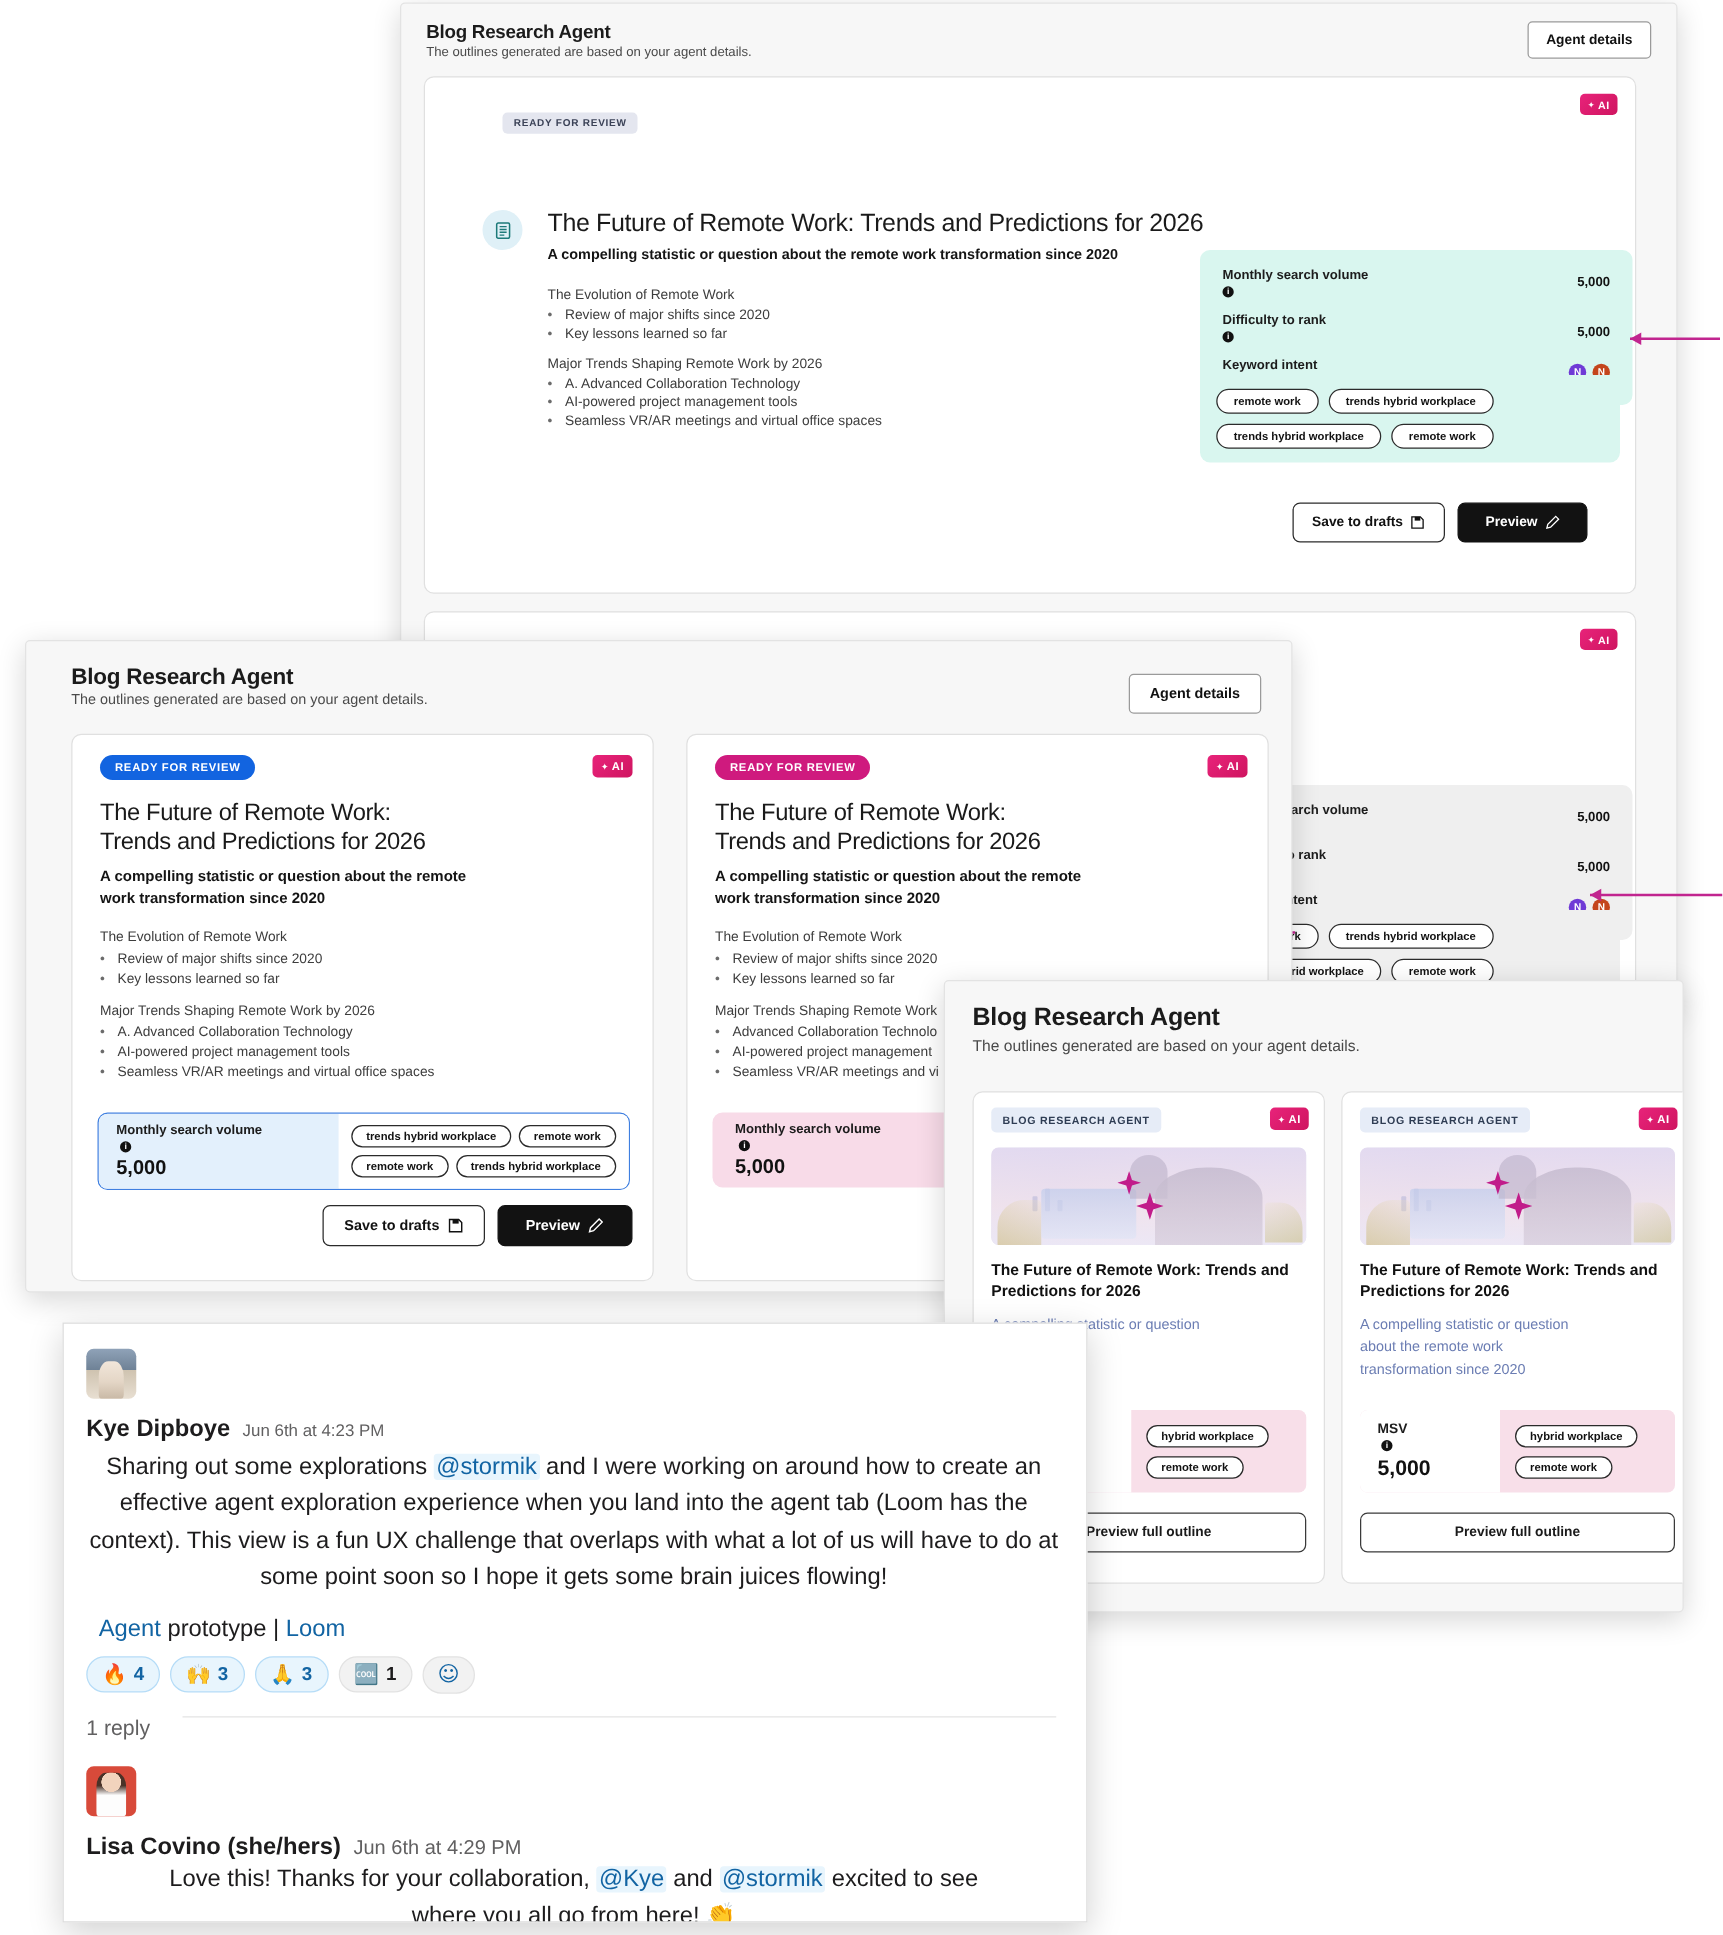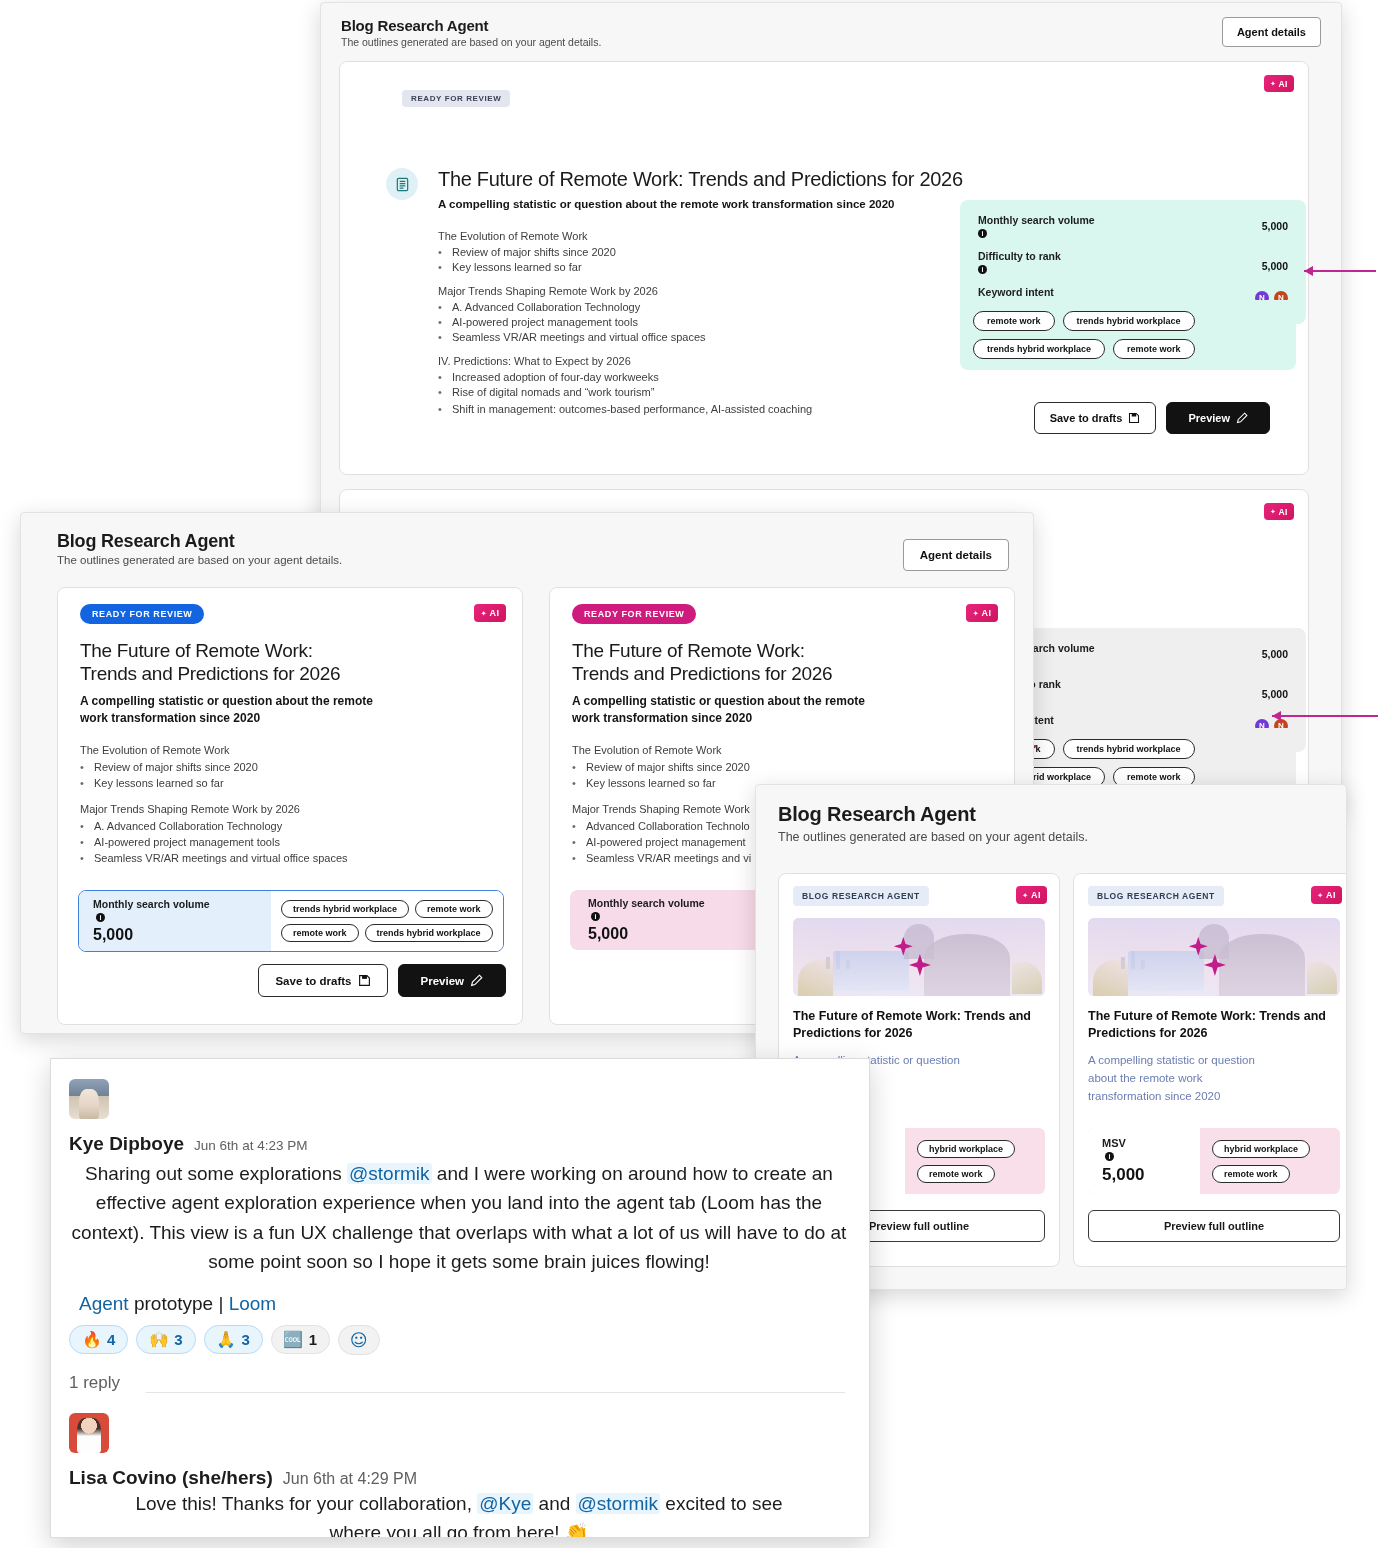--- a/index.html
+++ b/index.html
@@ -142,21 +142,21 @@
   .mention{background:#e8f5fd;color:#1264a3;border-radius:3px;padding:0 2px;}
   .mention-y{background:#fdf3d3;color:#1264a3;border-radius:3px;padding:0 2px;}
   .link{color:#1264a3;}
   .edited{color:#8b8b8b;}
   .reaction{
     display:inline-flex;align-items:center;gap:5px;border-radius:999px;
     border:1px solid #b5dcf7;background:#e8f5fd;color:#1264a3;font-weight:bold;
   }
   .reaction.plain{background:#f2f2f2;border-color:#e2e2e2;color:#1d1c1d;}
   .reaction.addbtn{background:#f2f2f2;border-color:#e2e2e2;}
-  .replybar{display:flex;align-items:flex-end;gap:26px;color:#616061;}
+  .replybar{display:flex;align-items:flex-start;gap:26px;color:#616061;}
   .replybar .rule{flex:1;height:1px;background:#e4e4e4;}
   .emj{font-family:"DejaVu Sans",sans-serif;}
 </style>
 </head>
 <body>
 
 <div class="win" style="left:320px;top:2px;width:1020px;height:806px;">
   <div class="win-head" style="padding:14px 20px 8px 20px;">
     <div>
       <div class="win-title" style="font-size:15px;">Blog Research Agent</div>
@@ -192,28 +192,20 @@
           <li style="padding-left:14px;margin:3px 0;">Review of major shifts since 2020</li>
           <li style="padding-left:14px;margin:3px 0;">Key lessons learned so far</li>
         </ul>
       </div>
       <div style="margin-bottom:12px;">
         <div class="o-sec" style="font-size:11px;">Major Trends Shaping Remote Work by 2026</div>
         <ul class="o-list" style="font-size:11px;margin-top:4px;">
           <li style="padding-left:14px;margin:3px 0;">A. Advanced Collaboration Technology</li>
           <li style="padding-left:14px;margin:3px 0;">AI-powered project management tools</li>
           <li style="padding-left:14px;margin:3px 0;">Seamless VR/AR meetings and virtual office spaces</li>
-        </ul>
-      </div>
-      <div>
-        <div class="o-sec" style="font-size:11px;">IV. Predictions: What to Expect by 2026</div>
-        <ul class="o-list" style="font-size:11px;margin-top:4px;">
-          <li style="padding-left:14px;margin:3px 0;">Increased adoption of four-day workweeks</li>
-          <li style="padding-left:14px;margin:3px 0;">Rise of digital nomads and “work tourism”</li>
-          <li style="padding-left:14px;margin:3px 0;line-height:1.55;">Shift in management: outcomes-based performance, AI-assisted coaching</li>
         </ul>
       </div>
     </div>
 
     <div class="metrics m-mint" style="position:absolute;left:620px;top:138px;width:310px;padding:14px 18px;">
       <div class="m-row" style="margin-bottom:12px;">
         <div class="m-lbl" style="font-size:10.5px;">
             <span>Monthly search volume</span>
             <i class="info" style="width:9px;height:9px;font-size:7px;line-height:9px;">i</i>
           </div>

